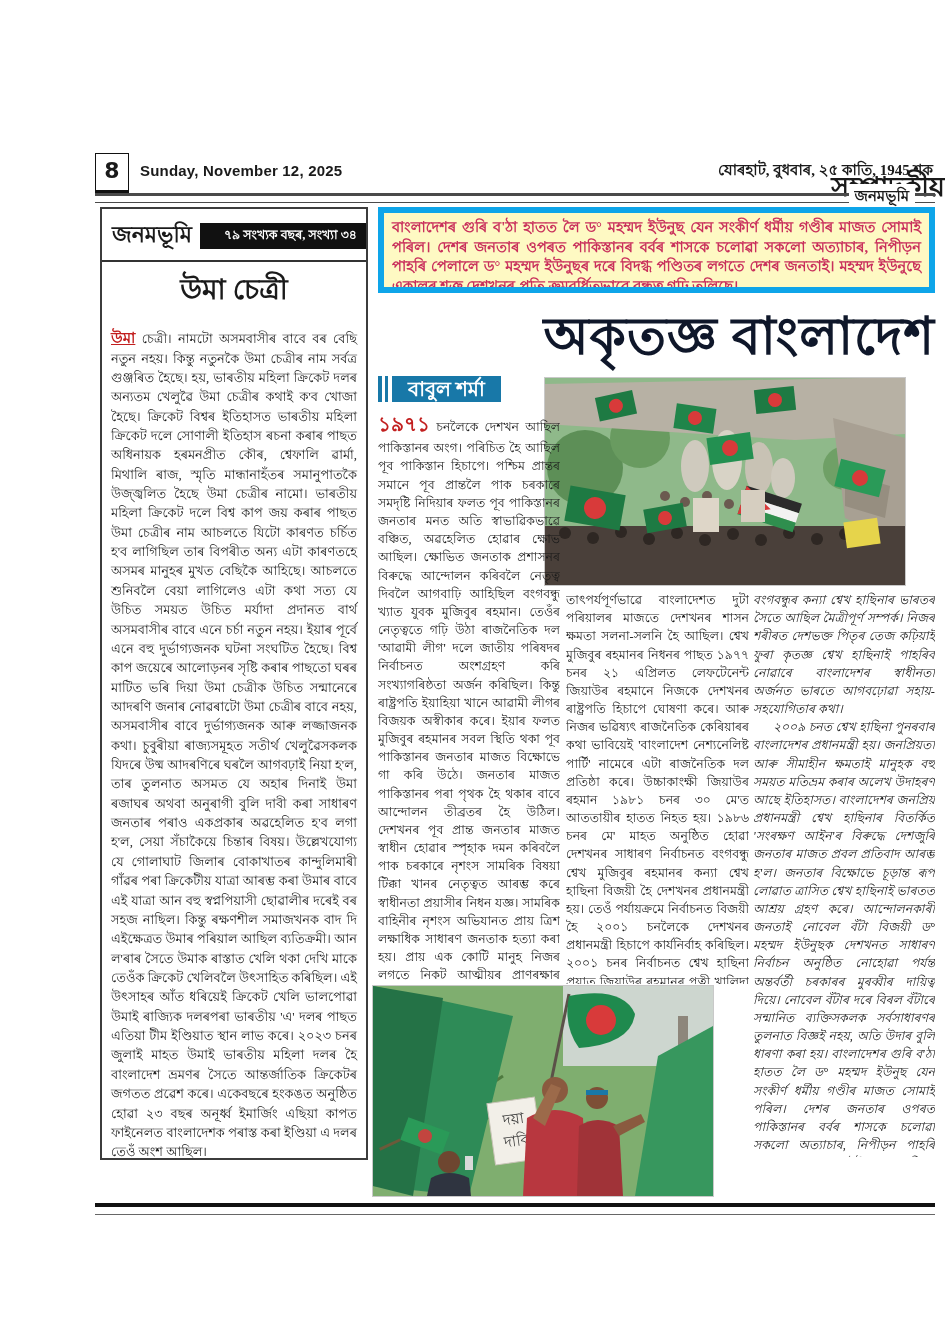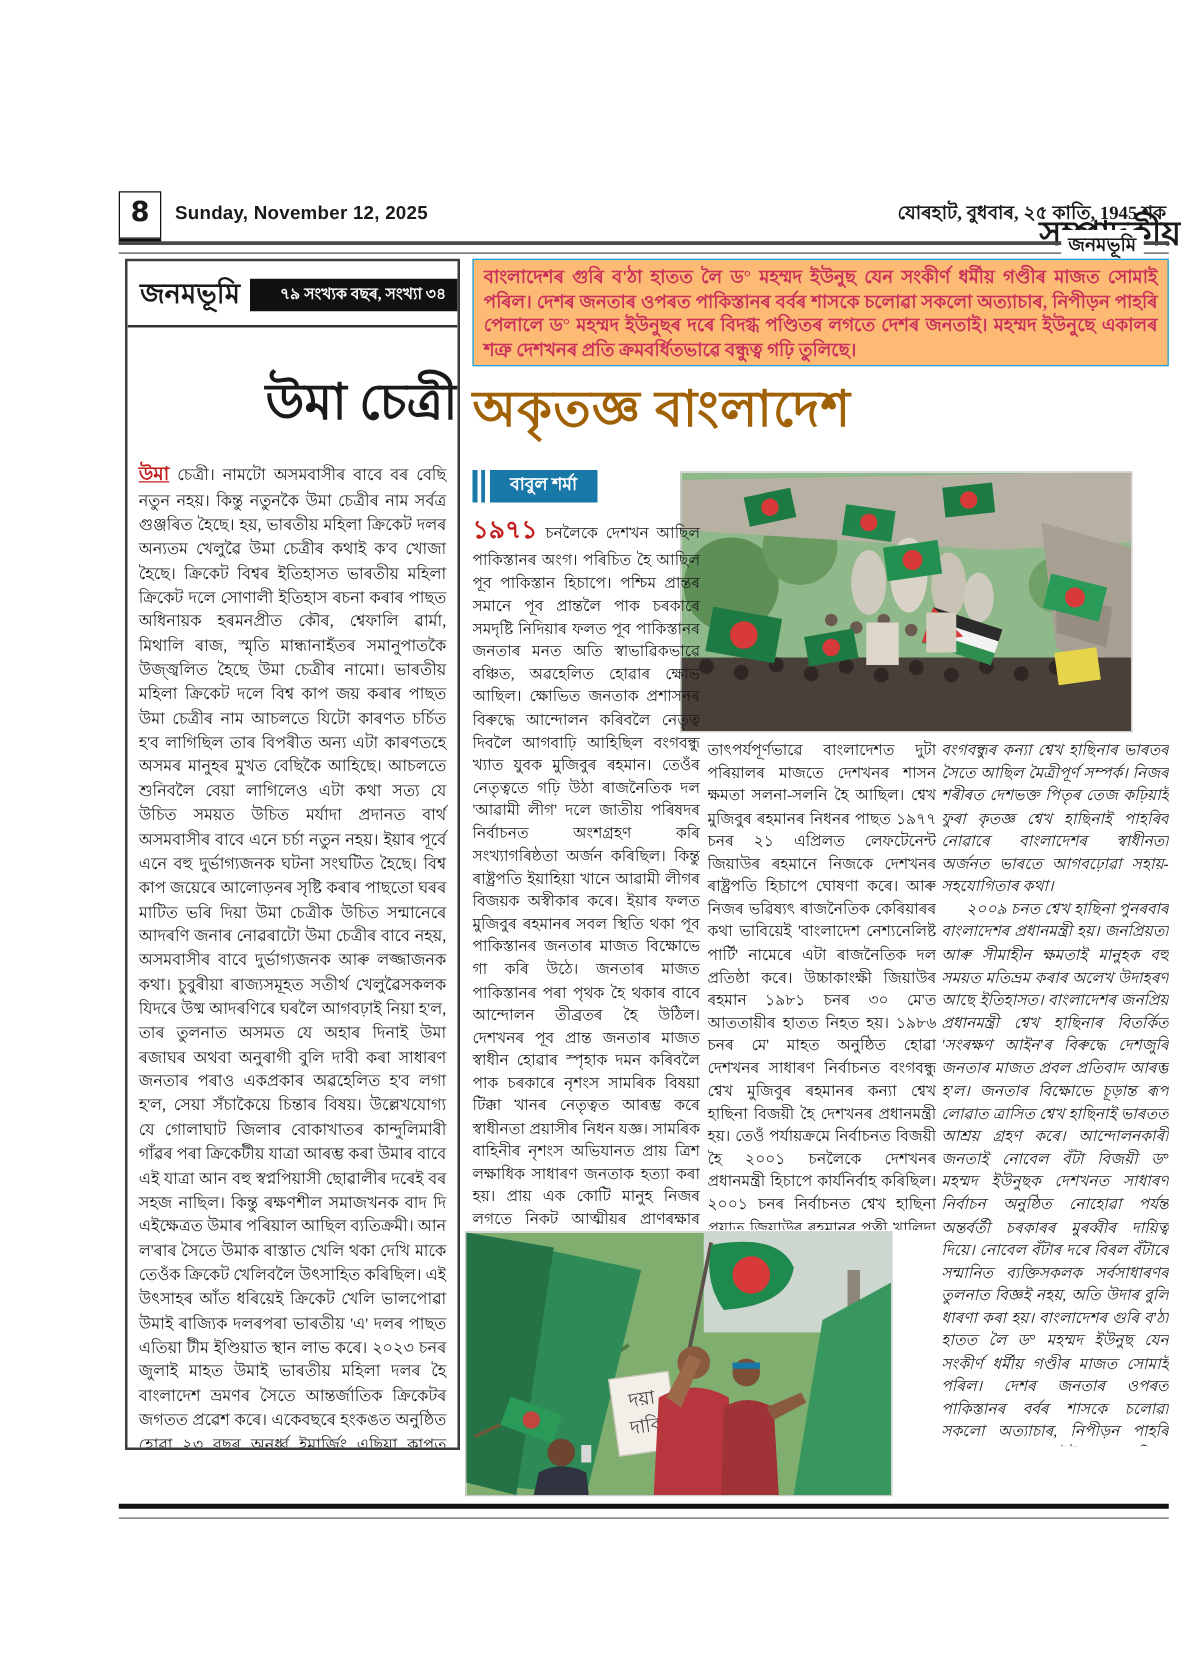--- a/index.html
+++ b/index.html
@@ -17,35 +17,35 @@
   .masthead-small{right:30px;top:184px;background:#fff;padding:0 6px;
                   font-size:15px;font-weight:bold;}
   
   .left-box{left:100px;top:207px;width:268px;height:953px;border:2px solid #3c3c3c;
             box-sizing:border-box;overflow:hidden;background:#fff;}
   .lmast{display:flex;align-items:center;gap:8px;padding:8px 8px 6px 10px;
          border-bottom:2px solid #333;}
   .lmast-name{font-size:22px;font-weight:bold;}
   .lmast-badge{background:#111;color:#fff;font-size:12.5px;font-weight:bold;
                padding:3px 24px;white-space:nowrap;}
-  .lheadline{text-align:right;font-size:40px;font-weight:bold;padding:28px 0 10px 0;}
+  .lheadline{text-align:center;font-size:28px;font-weight:bold;padding:6px 0 10px 0;}
   .lbody{padding:2px 9px 8px 9px;font-size:12.9px;line-height:1.5;text-align:justify;}
   .lbody p{margin:0 0 2px 0;}
   .redcap{color:#c21f1f;font-weight:bold;font-size:15px;text-decoration:underline;}
   
-  .intro-box{left:378px;top:207px;width:557px;height:86px;background:#fdba74;
-             border:1px solid #0ea5e9;box-sizing:border-box;padding:5px 8px;
+  .intro-box{left:378px;top:207px;width:557px;height:86px;background:#fef9c3;
+             border:6px solid #0ea5e9;box-sizing:border-box;padding:5px 8px;
              font-size:14.6px;font-weight:bold;line-height:1.35;color:#c9305c;
              text-align:justify;overflow:hidden;}
-  .main-headline{left:378px;top:296px;width:557px;text-align:left;
-                 font-size:40px;font-weight:bold;color:#a16207;letter-spacing:1px;}
+  .main-headline{left:378px;top:296px;width:557px;text-align:right;
+                 font-size:52px;font-weight:bold;color:#0f172a;letter-spacing:1px;}
   .byline{left:378px;top:376px;display:flex;align-items:stretch;height:26px;}
   .byline-bars{display:flex;gap:3px;margin-right:4px;}
   .byline-bars i{display:block;width:3.5px;background:#1878a8;}
-  .byline-box{background:#1878a8;color:#fff;font-size:14px;font-weight:bold;
+  .byline-box{background:#1878a8;color:#fff;font-size:20px;font-weight:bold;
               padding:2px 16px;line-height:22px;}
   .col{font-size:12.4px;line-height:1.465;text-align:justify;overflow:hidden;}
   .col p{margin:0;}
   .col p + p{text-indent:20px;}
   .lead-year{color:#c21f1f;font-weight:bold;font-size:20px;}
   .col1{left:378px;top:410px;width:182px;height:574px;}
   .col2{left:566px;top:591px;width:183px;height:393px;}
   .col3{left:753px;top:591px;width:182px;height:566px;font-style:italic;}
   
   .photo1{left:545px;top:378px;width:360px;height:207px;}

